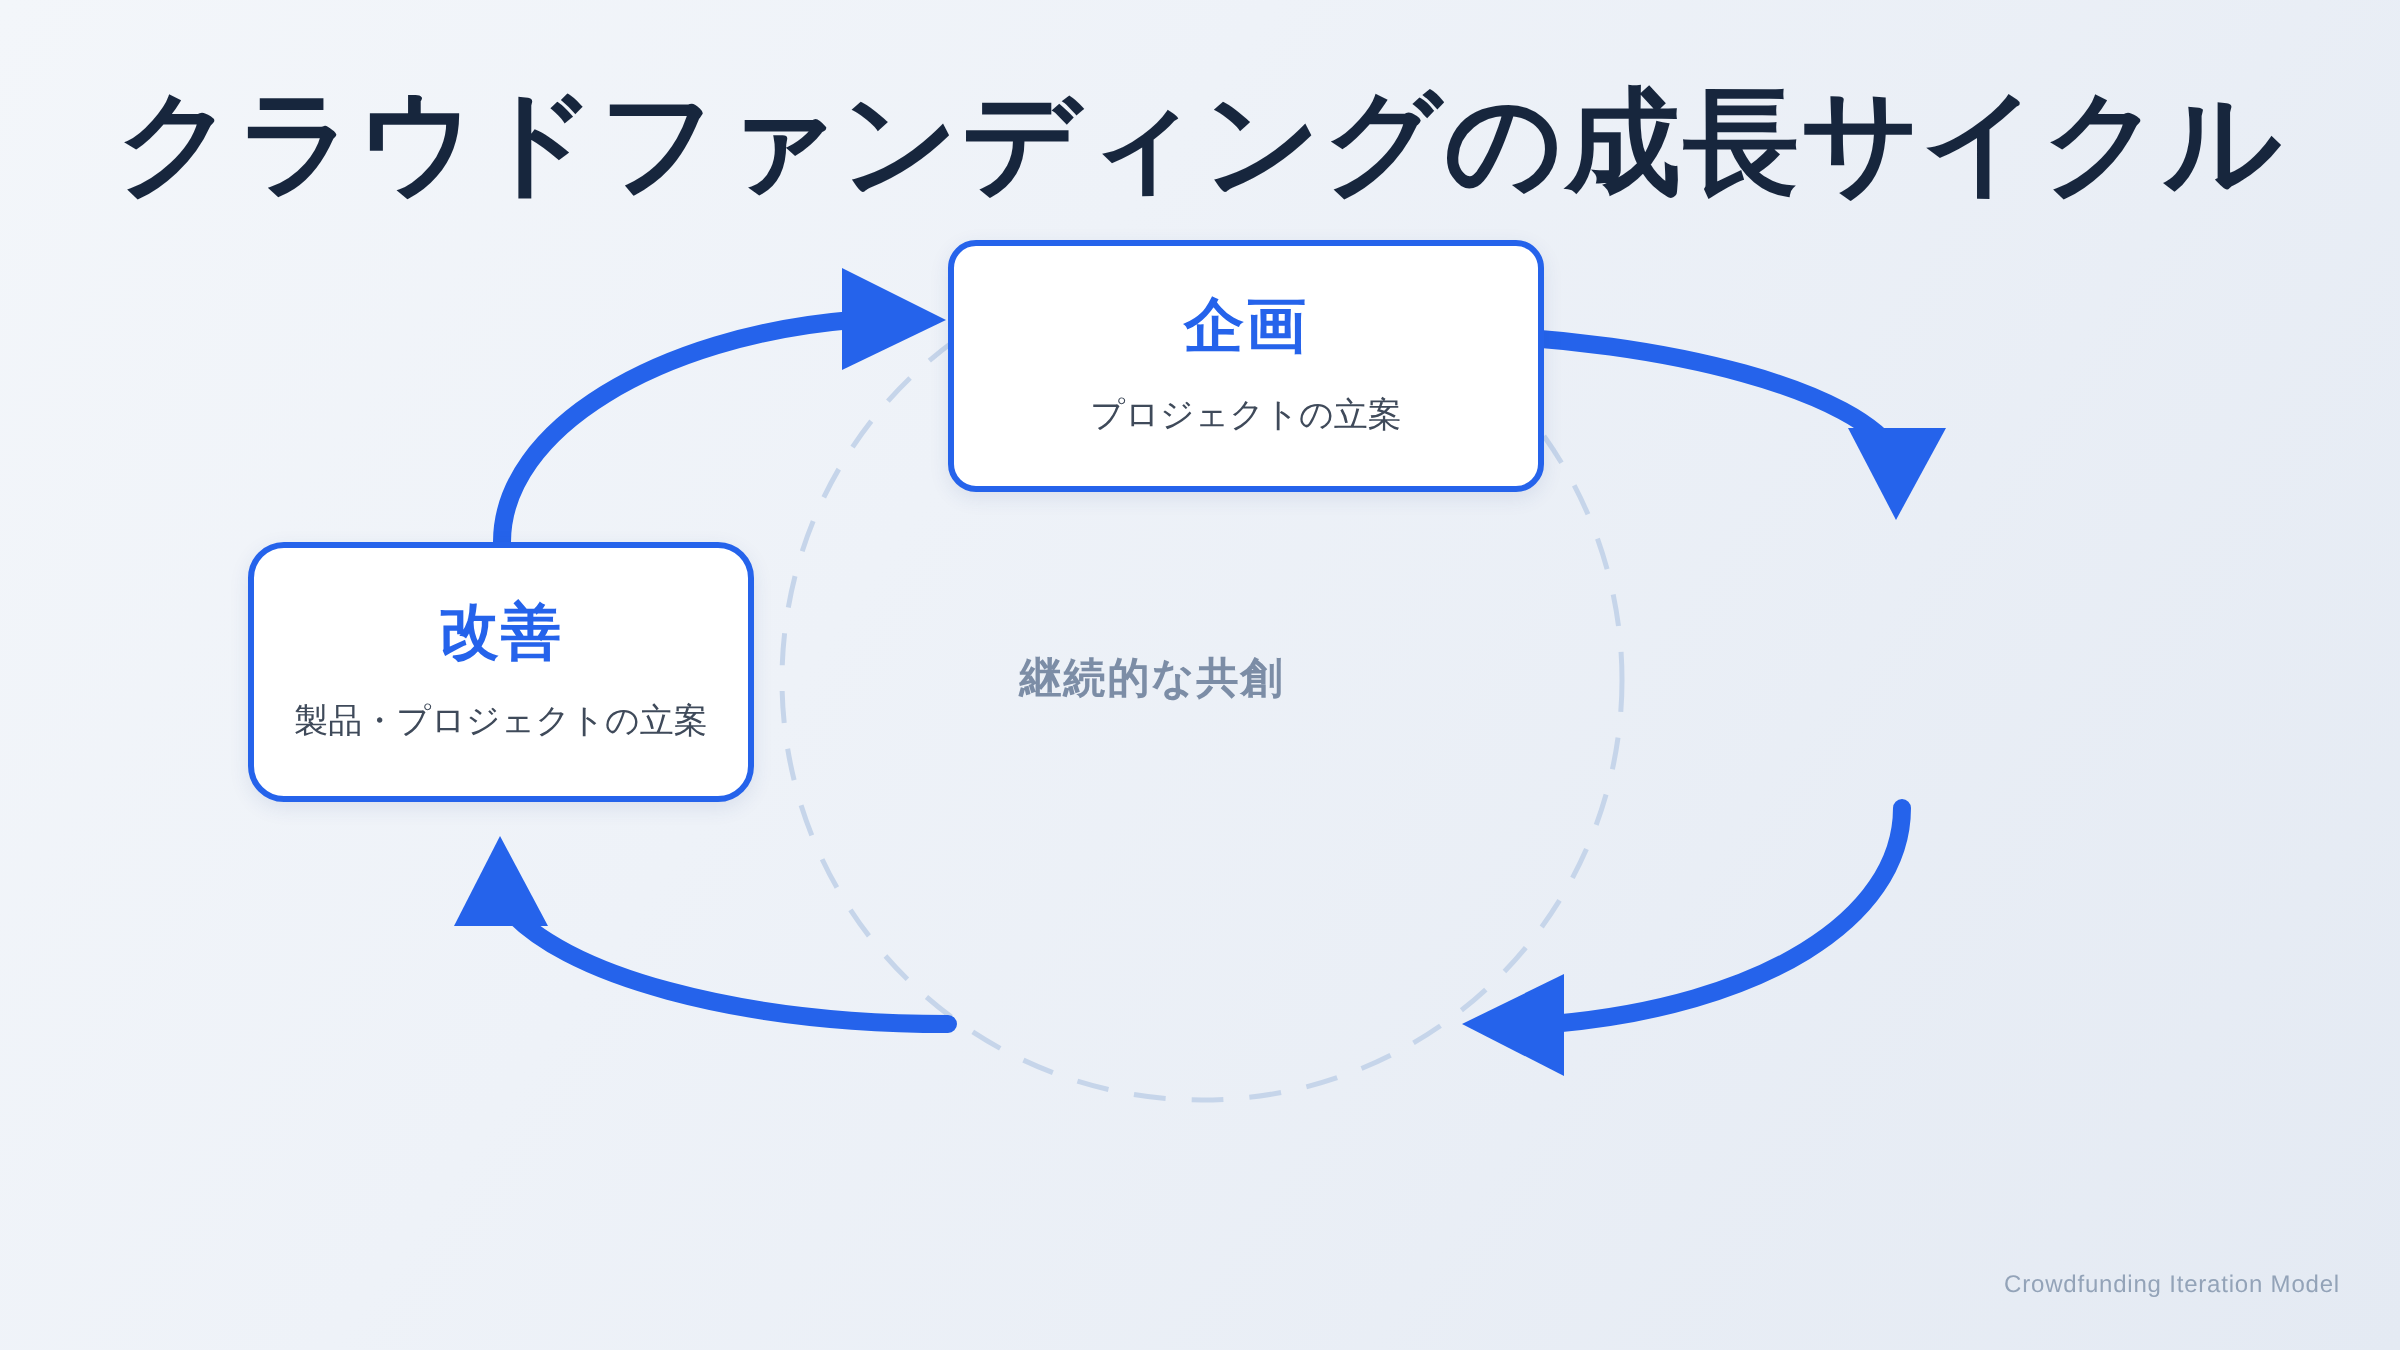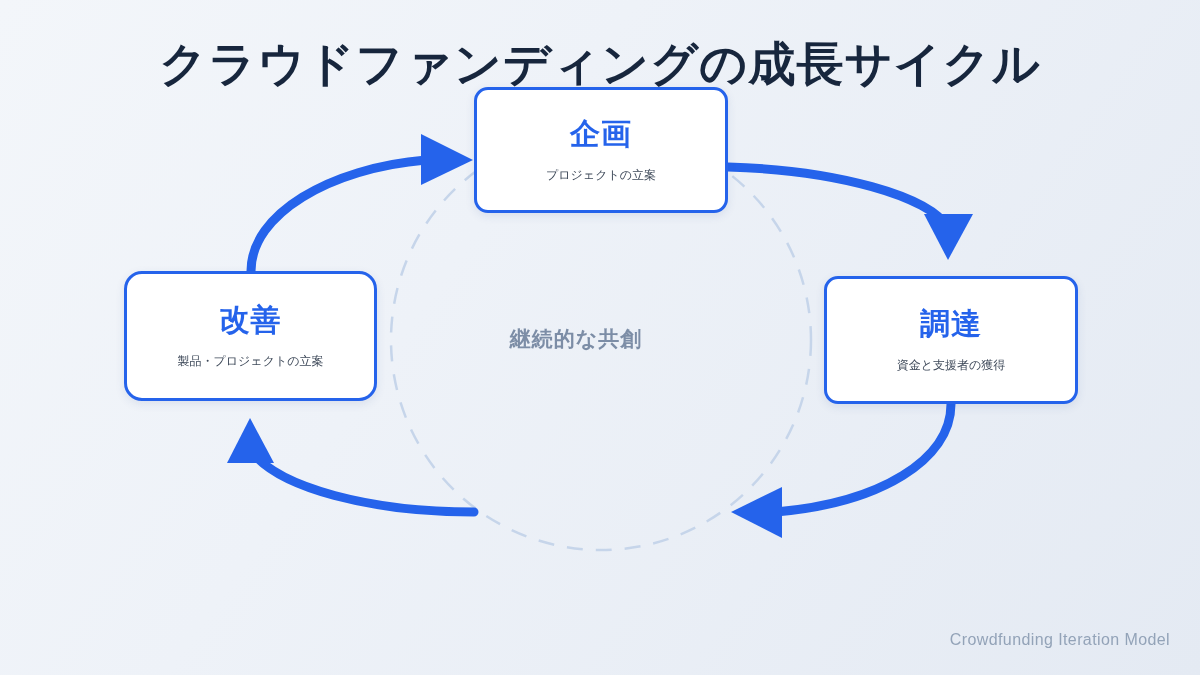--- a/index.html
+++ b/index.html
@@ -6,21 +6,21 @@
   body{
     width:1200px;height:675px;overflow:hidden;
     font-family:"Liberation Sans","DejaVu Sans",sans-serif;
     background:linear-gradient(125deg,#f3f6fa 0%,#eef2f8 38%,#e4eaf3 100%);
   }
   .stage{position:relative;width:1200px;height:675px;}
 
   .title{
     position:absolute;left:0;top:33px;width:1200px;
     text-align:center;
-    font-size:47px;font-weight:bold;letter-spacing:1px;
+    font-size:58px;font-weight:bold;letter-spacing:1px;
     color:#17263d;
     white-space:nowrap;
   }
 
   svg.flow{position:absolute;left:0;top:0;width:1200px;height:675px;}
 
   .node{
     position:absolute;
     background:#ffffff;
     border:3px solid #2563eb;
@@ -28,37 +28,37 @@
     box-shadow:0 3px 10px rgba(35,70,140,.10);
     display:flex;flex-direction:column;
     align-items:center;justify-content:center;
     box-sizing:border-box;
   }
   .node .ttl{
     color:#2563eb;font-weight:bold;font-size:30px;line-height:1.05;
     letter-spacing:1px;
   }
   .node .sub{
-    color:#3f4a5a;font-size:12px;margin-top:18px;line-height:1.2;
+    color:#3f4a5a;font-size:17px;margin-top:18px;line-height:1.2;
     white-space:nowrap;
   }
 
-  #node-plan   {left:474px;top:87px;width:254px;height:126px;}
+  #node-plan   {left:474px;top:120px;width:298px;height:126px;}
   #node-fund   {left:824px;top:276px;width:254px;height:128px;}
   #node-review {left:474px;top:446px;width:254px;height:130px;}
   #node-improve{left:124px;top:271px;width:253px;height:130px;border-radius:18px;}
 
   .center-label{
     position:absolute;left:0;top:325px;width:1152px;text-align:center;
     color:#7c8da6;font-size:21px;font-weight:bold;letter-spacing:1px;
   }
 
   .footer{
     position:absolute;right:30px;bottom:26px;
-    color:#93a3b8;font-size:16px;letter-spacing:.4px;
+    color:#93a3b8;font-size:12px;letter-spacing:.4px;
   }
 </style>
 </head>
 <body>
 
 <div class="stage">
 
   <div class="title">クラウドファンディングの成長サイクル</div>
 
   <svg class="flow" viewBox="0 0 1200 675">
@@ -84,24 +84,20 @@
       <path d="M 251 271 C 251 214 330 168 426 160" fill="none" stroke="#2563eb" stroke-width="9" stroke-linecap="round"></path>
       <polygon points="473,160 421,134 421,185" fill="#2563eb"></polygon>
     </g>
   </svg>
 
   <div class="node" id="node-plan">
     <div class="ttl">企画</div>
     <div class="sub">プロジェクトの立案</div>
   </div>
 
-  <div class="node" id="node-fund">
-    <div class="ttl">調達</div>
-    <div class="sub">資金と支援者の獲得</div>
-  </div>
 
 
   <div class="node" id="node-improve">
     <div class="ttl">改善</div>
     <div class="sub">製品・プロジェクトの立案</div>
   </div>
 
   <div class="center-label">継続的な共創</div>
 
   <div class="footer">Crowdfunding Iteration Model</div>

